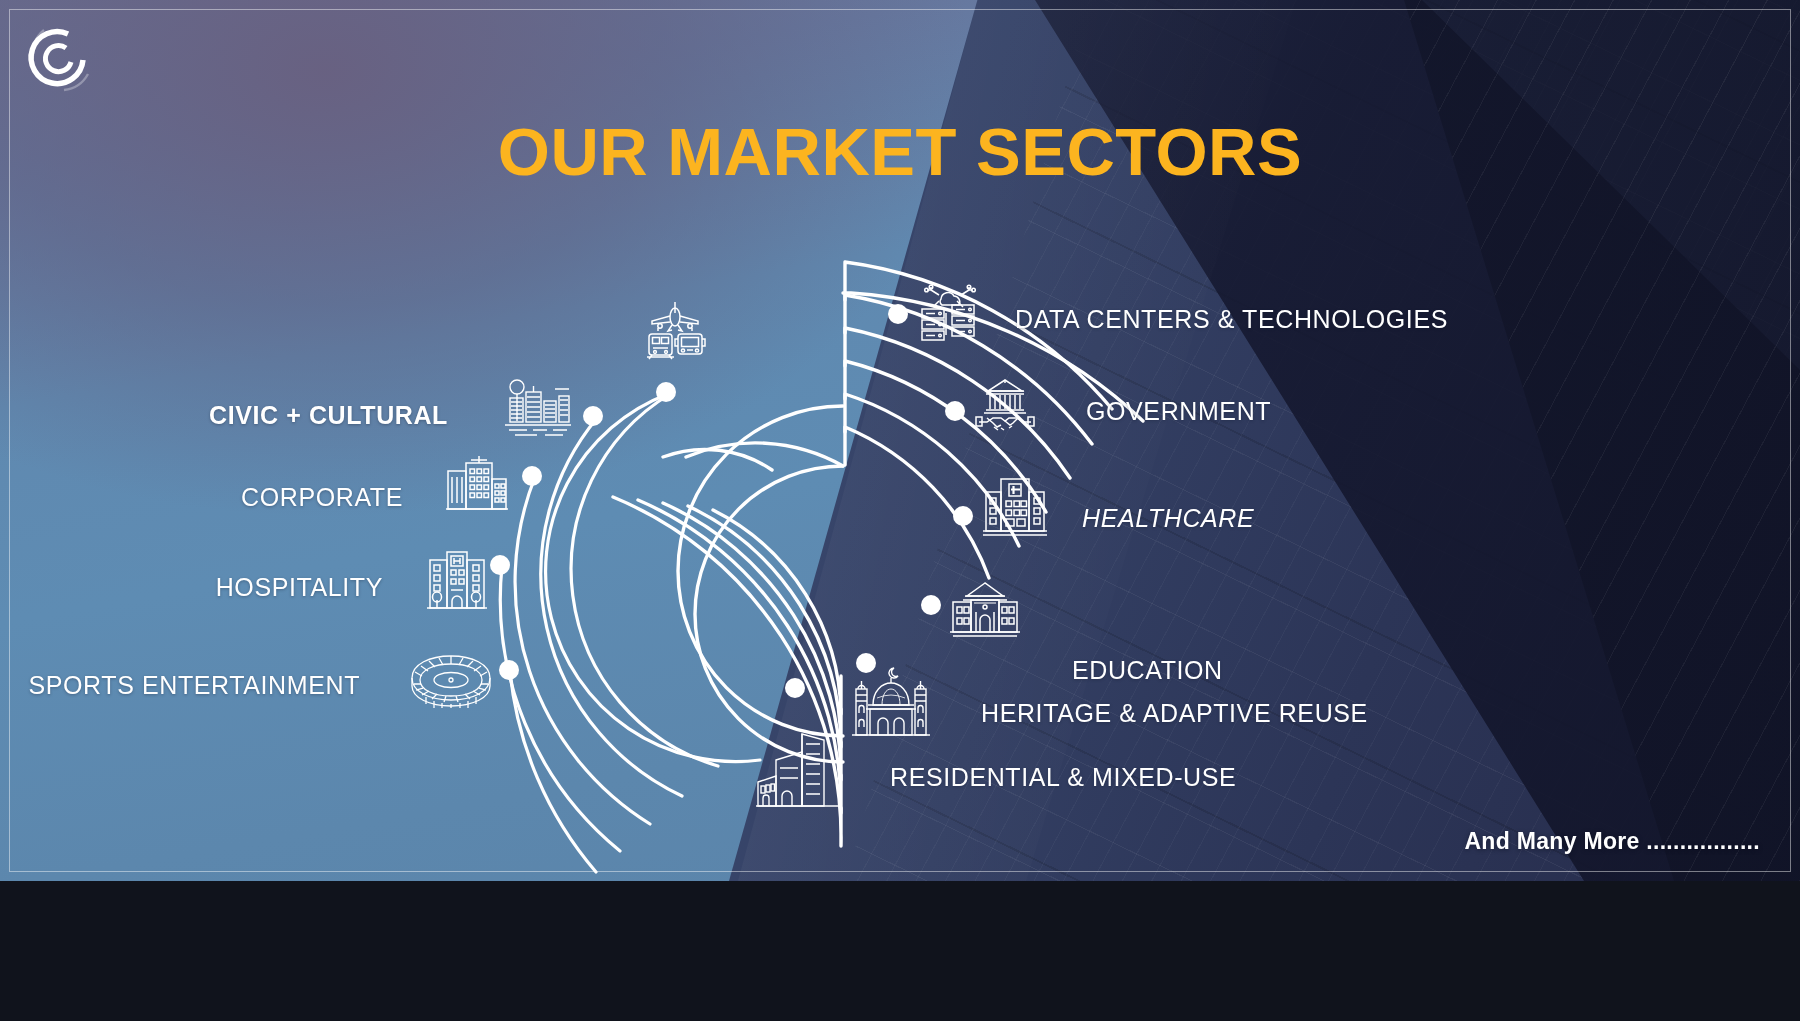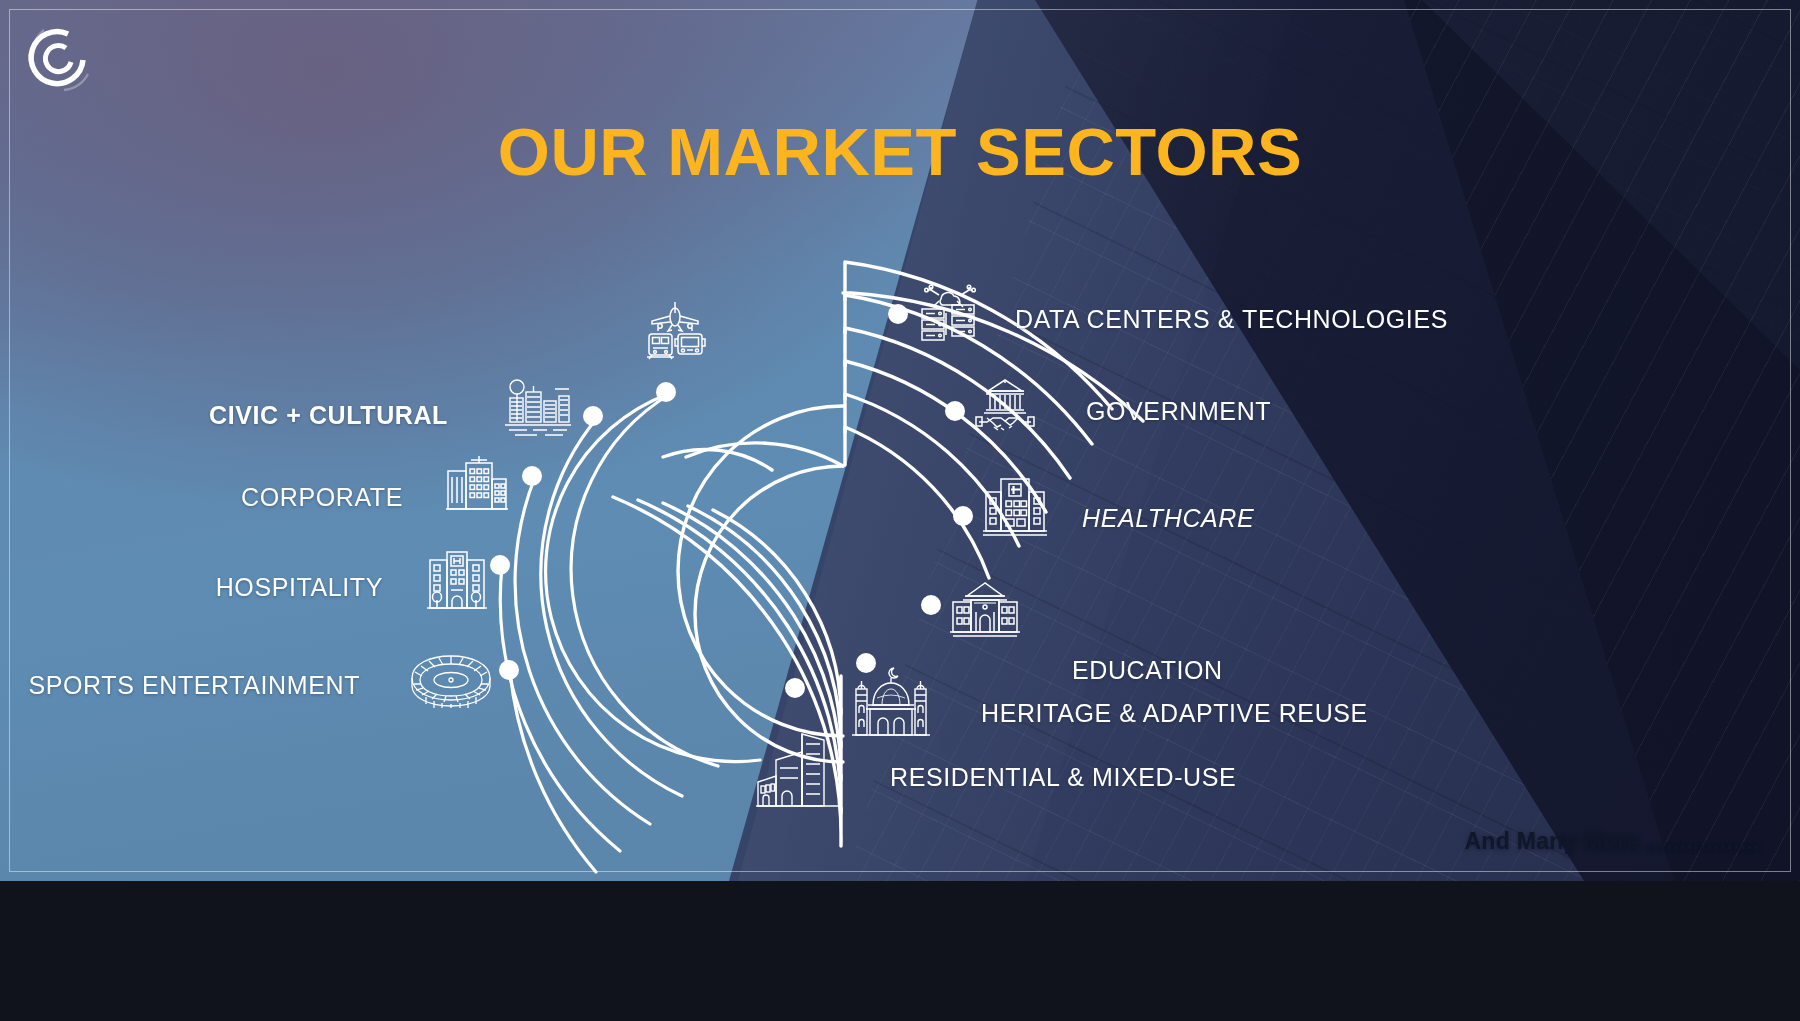--- a/index.html
+++ b/index.html
@@ -83,21 +83,21 @@
   .lbl.right{text-align:right;}
   .lbl.left{text-align:right;}
 
   
   .ico{position:absolute;}
   .ico svg{display:block;}
 
   
   .footer{
     position:absolute;right:40px;bottom:26px;
-    color:#0f172a;font-size:23px;font-weight:700;
+    color:#ffffff;font-size:23px;font-weight:700;
     letter-spacing:0.3px;white-space:nowrap;
     text-shadow:0 1px 4px rgba(10,14,30,0.6);
   }
 </style>
 </head>
 <body>
 
 <div class="slide">
 
   <div class="bg-base"></div>

